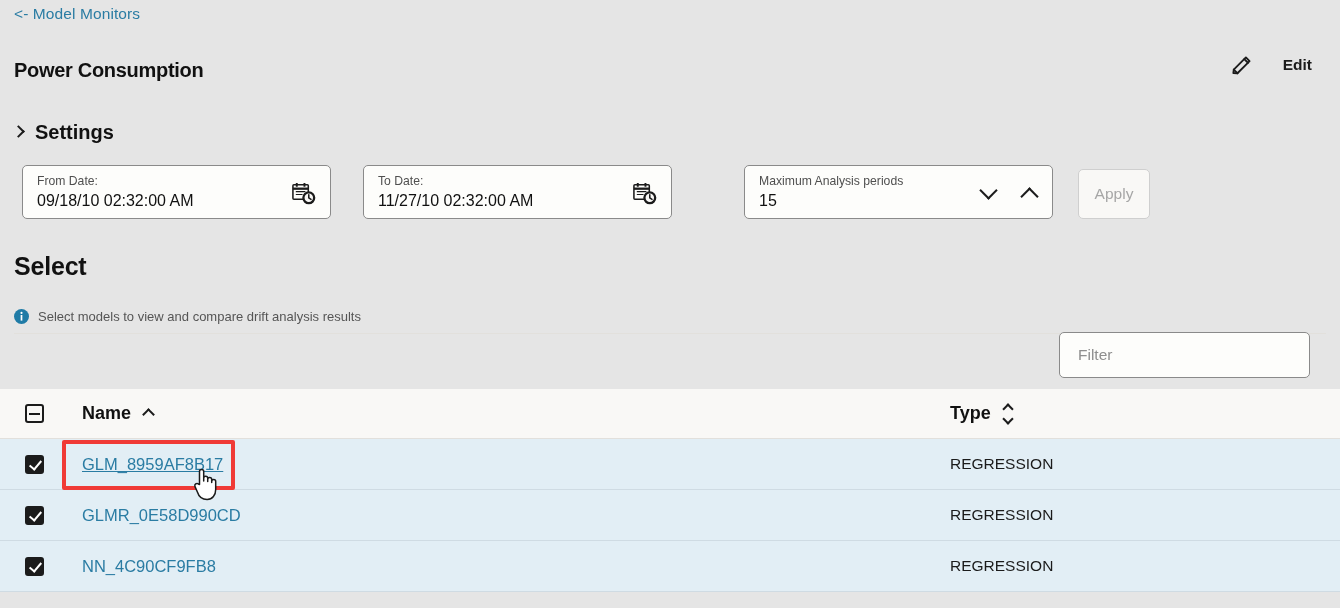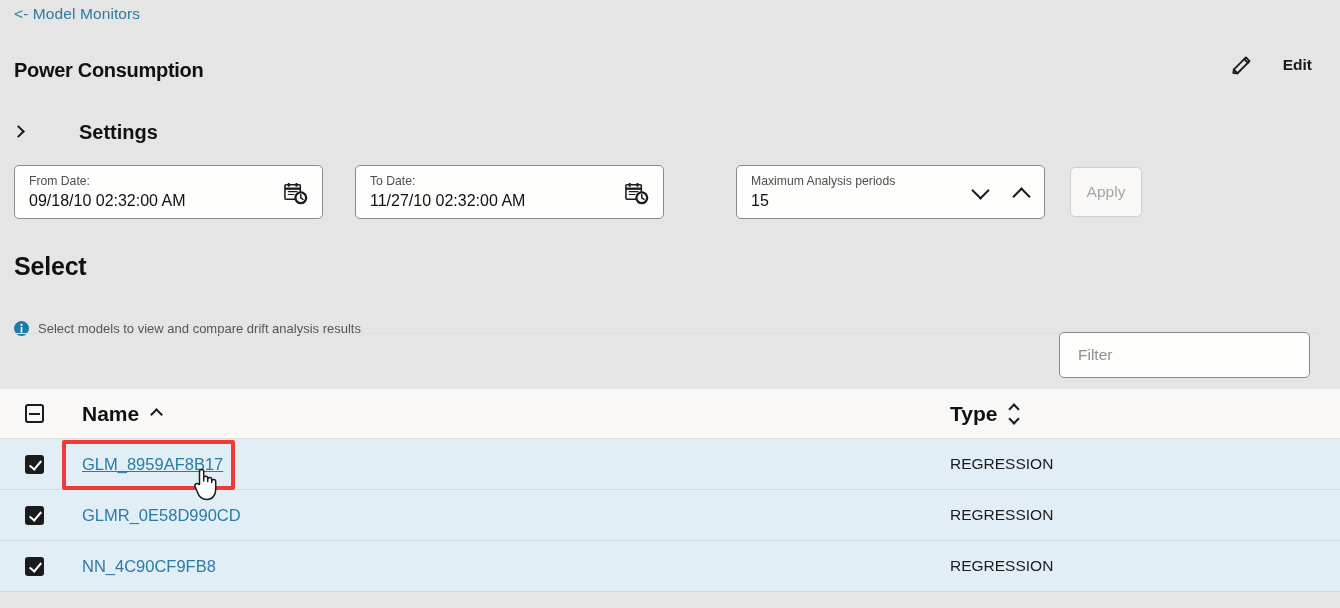--- a/index.html
+++ b/index.html
@@ -37,24 +37,24 @@
   
   .settings-head {
     position: absolute; left: 14px; top: 121px;
     display: flex; align-items: center; gap: 12px; cursor: pointer;
   }
   .chev-right {
     width: 9px; height: 9px; border-right: 2.4px solid #1b1b1b;
     border-bottom: 2.4px solid #1b1b1b; transform: rotate(-45deg);
     display: inline-block; margin-bottom: 2px;
   }
-  .settings-label { font-size: 20px; font-weight: bold; color: #111; margin-left: 44px; }
-
-  
-  .fields { position: absolute; left: 14px; top: 165px; display: flex; align-items: center; border-radius: 10px; }
+  .settings-label { font-size: 20px; font-weight: bold; color: #111; }
+
+  
+  .fields { position: absolute; left: 22px; top: 165px; display: flex; align-items: flex-end; border-radius: 10px; }
   .field {
     position: relative; height: 54px; border: 1px solid #8a8a8a; border-radius: 5px;
     background: #fdfdfb; display: flex; align-items: center;
   }
   .field-date { width: 309px; margin-right: 32px; }
   .field-num  { width: 309px; margin-left: 40px; }
   .field-inner { padding-left: 14px; display: flex; flex-direction: column; justify-content: center; }
   .field-label { font-size: 12.2px; color: #4f4f4f; line-height: 15px; }
   .field-value { font-size: 16px; color: #111; line-height: 21px; margin-top: 1px; }
   .cal-icon { position: absolute; right: 14px; top: 15px; width: 25px; height: 25px; cursor: pointer; }
@@ -73,21 +73,21 @@
     display: flex; align-items: center; justify-content: center; cursor: default;
   }
 
   
   .models-title {
     position: absolute; left: 14px; top: 252px;
     font-size: 25px; font-weight: bold; color: #111; letter-spacing: -.2px;
   }
   .models-hint {
     position: absolute; left: 14px; top: 309px;
-    display: flex; align-items: center; gap: 9px; margin-top: 12px;
+    display: flex; align-items: center; gap: 9px;
   }
   .info-icon { width: 15px; height: 15px; display: block; }
   .models-hint-text { font-size: 13px; color: #555; }
 
   .hr-top { position: absolute; left: 14px; top: 333px; width: 1312px; height: 1px; background: #e2e0dc; }
 
   
   .filter-box {
     position: absolute; left: 1059px; top: 332px; width: 251px; height: 46px;
     border: 1px solid #8a8a8a; border-radius: 5px; background: #fdfdfb;
@@ -106,21 +106,21 @@
     border-bottom: 1px solid #e2e0dc;
   }
   .row {
     display: flex; align-items: center; height: 51px; background: #e2eef5;
     border-bottom: 1px solid #cfdbe3;
   }
   .col-check { width: 68px; display: flex; justify-content: center; align-items: center; }
   .col-name  { width: 882px; padding-left: 14px; display: flex; align-items: center; }
   .col-type  { flex: 1; padding-left: 0; display: flex; align-items: center; }
 
-  .th-text { font-size: 21px; font-weight: bold; color: #111; }
+  .th-text { font-size: 18px; font-weight: bold; color: #111; }
   .sort-asc {
     margin-left: 13px; width: 9px; height: 9px;
     border-right: 2.2px solid #1b1b1b; border-bottom: 2.2px solid #1b1b1b;
     transform: rotate(-135deg); display: inline-block; margin-bottom: -2px;
   }
   .sort-both { margin-left: 13px; display: inline-flex; flex-direction: column; gap: 2px; }
   .sort-both i {
     width: 8px; height: 8px; border-right: 2.1px solid #1b1b1b; border-bottom: 2.1px solid #1b1b1b;
     display: block;
   }

